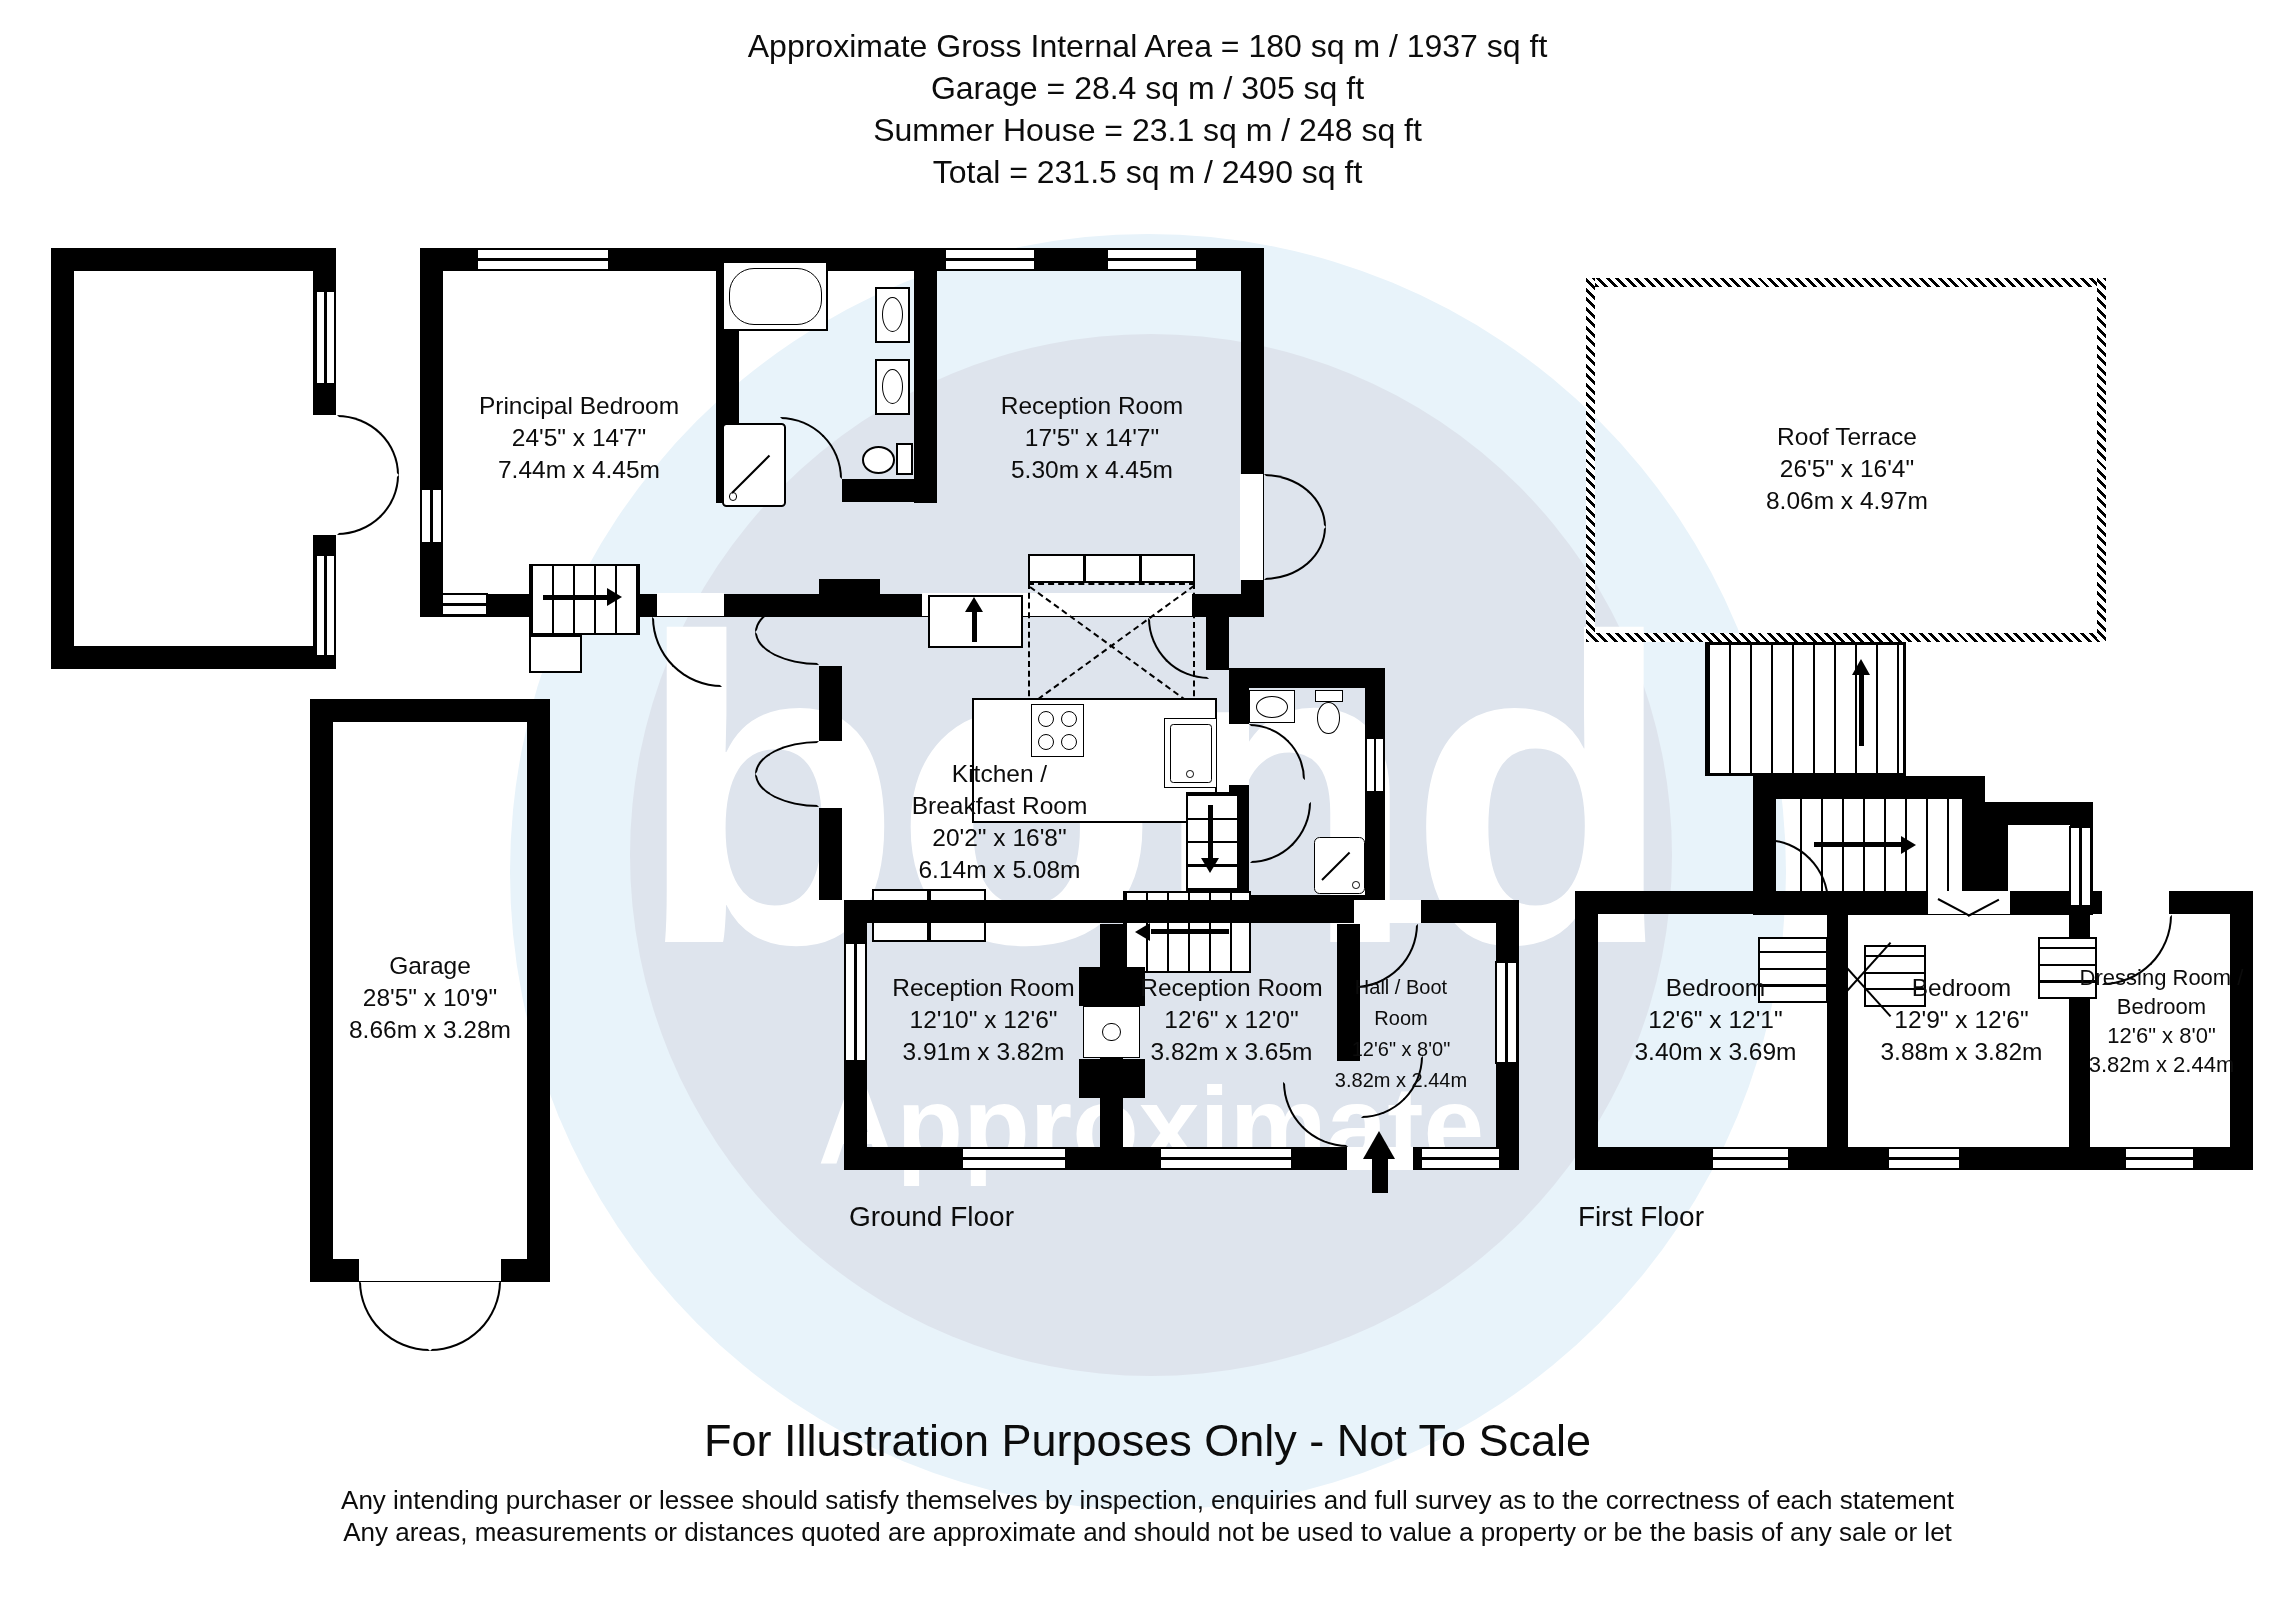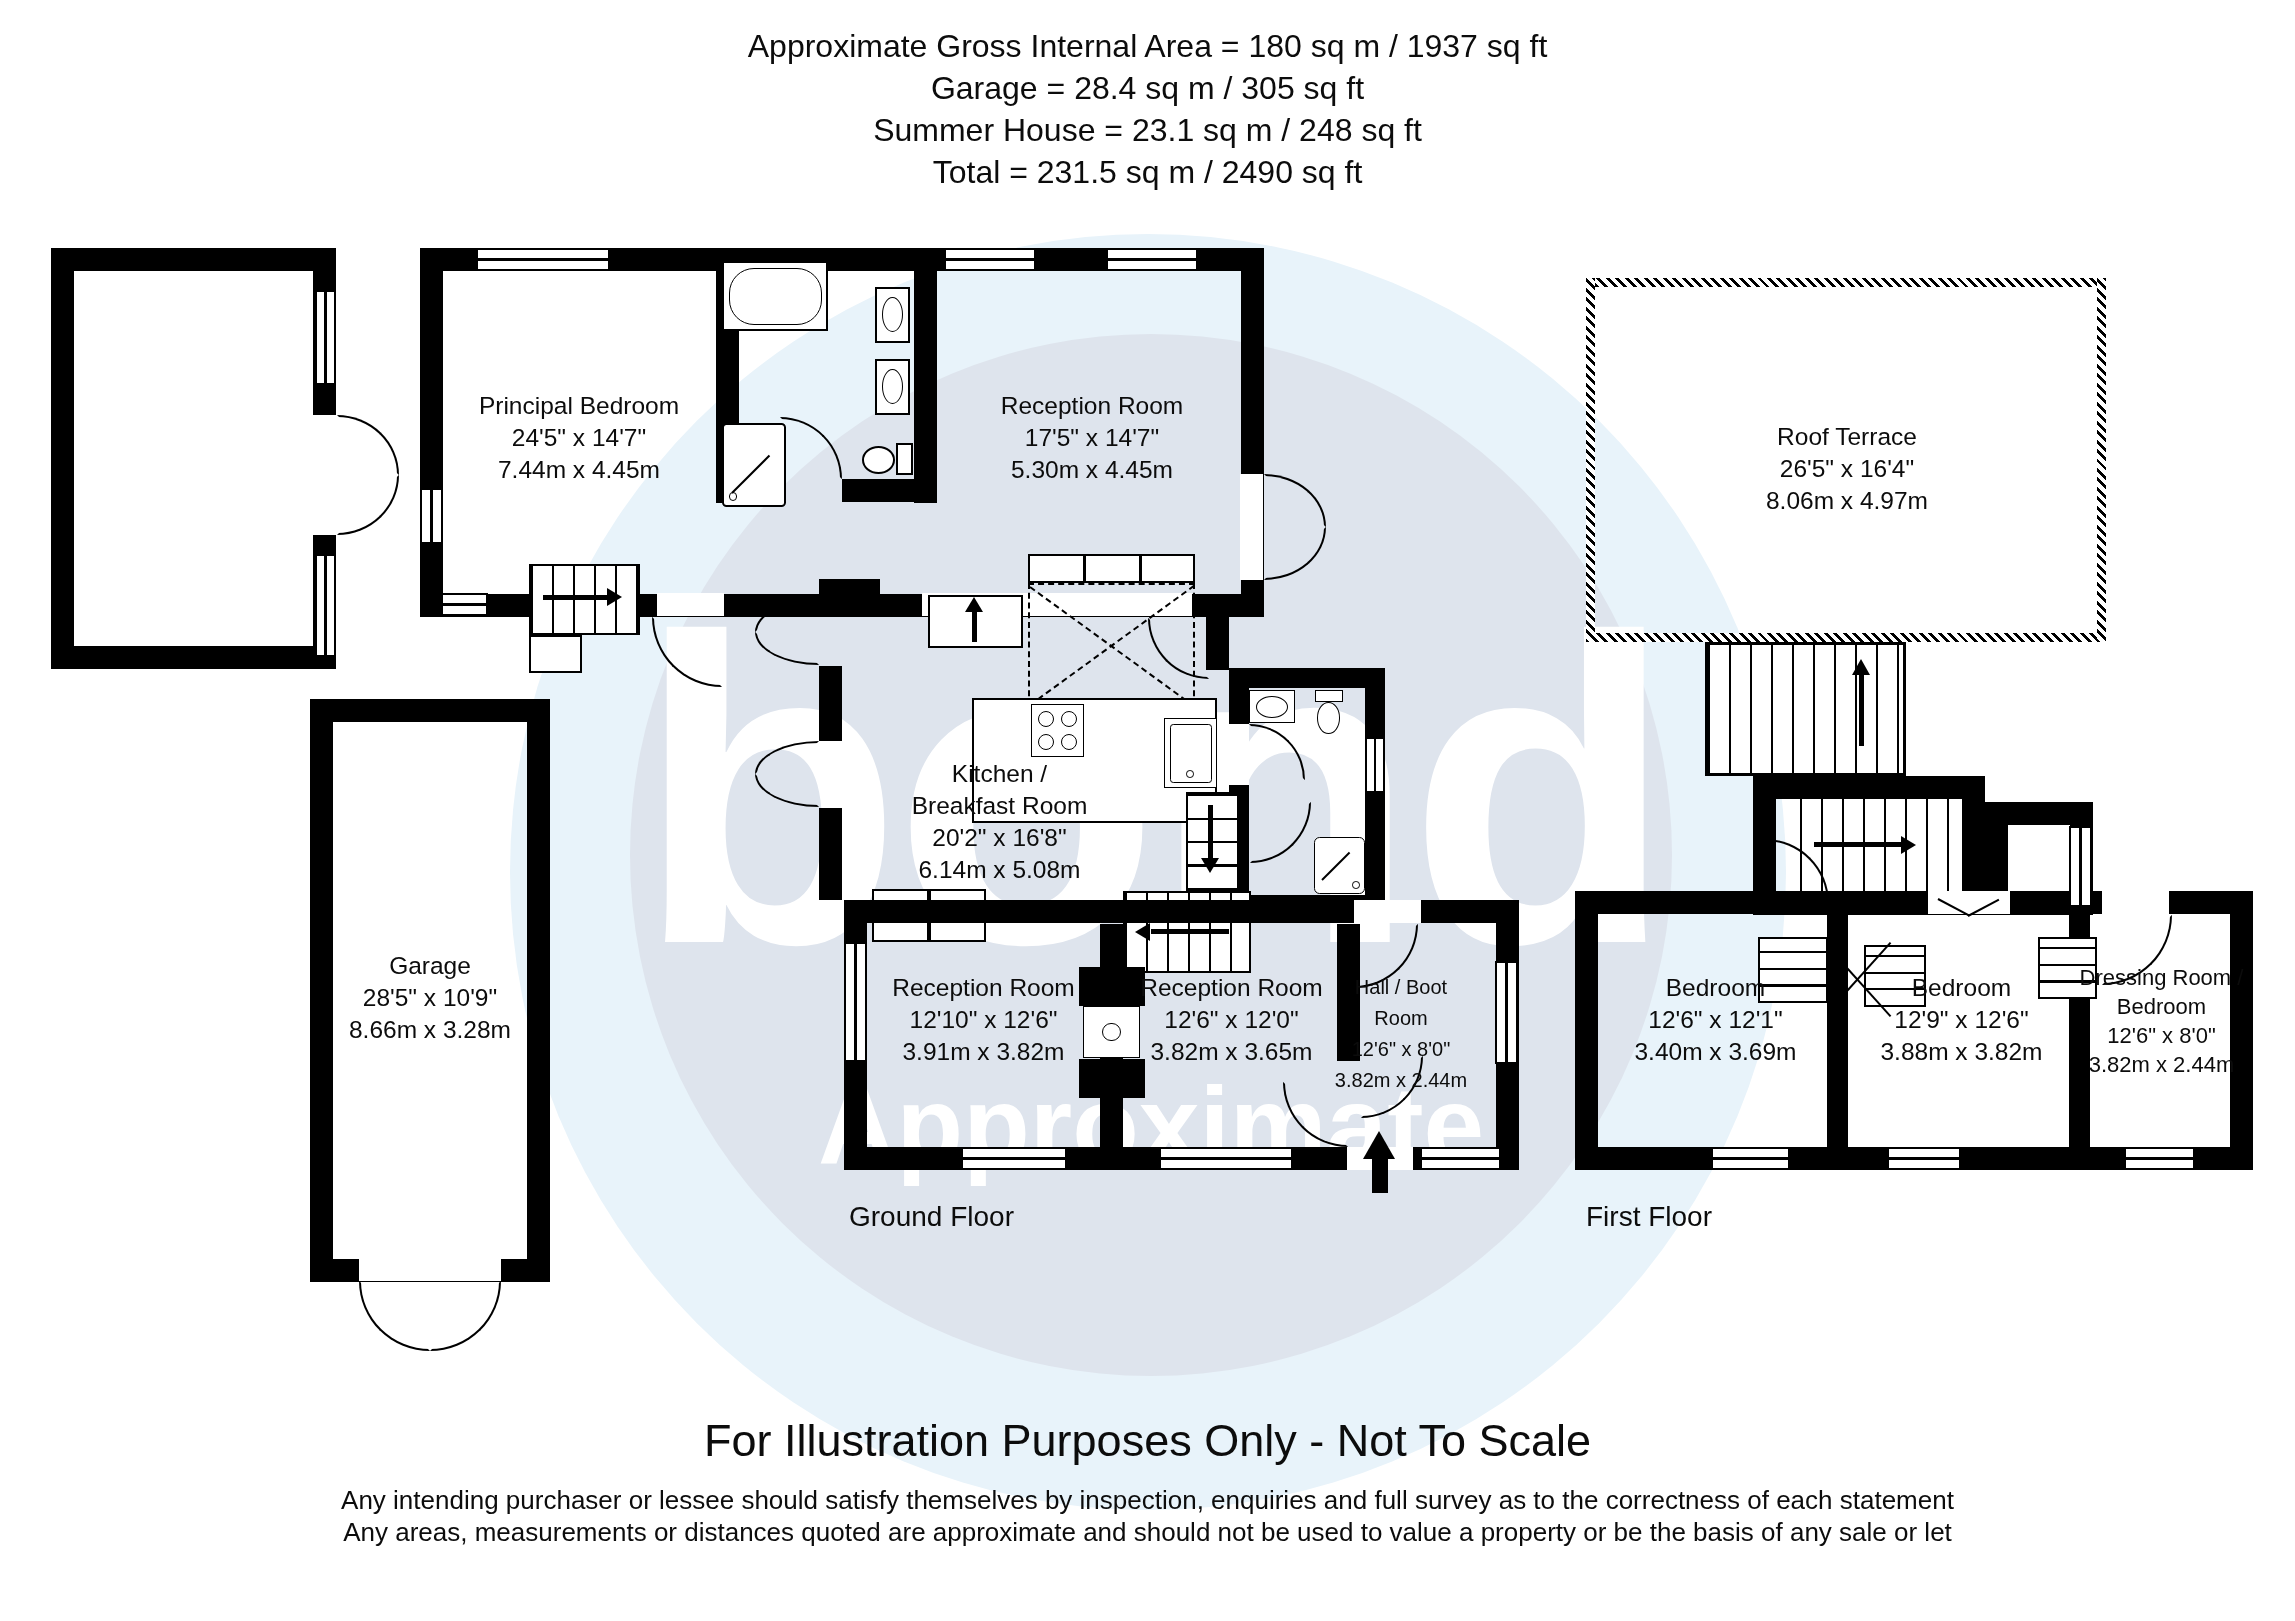--- a/index.html
+++ b/index.html
@@ -285,21 +285,21 @@
     <div>3.88m x 3.82m</div>
   </div>
   <div class="rlabel small" style="left:2079px; top:963px; width:165px;">
     <div>Dressing Room /</div>
     <div>Bedroom</div>
     <div>12'6" x 8'0"</div>
     <div>3.82m x 2.44m</div>
   </div>
 
   <div class="floorlabel" style="left:849px; top:1201px;">Ground Floor</div>
-  <div class="floorlabel" style="left:1578px; top:1201px;margin-left:8px;">First Floor</div>
+  <div class="floorlabel" style="left:1578px; top:1201px;">First Floor</div>
 
   <div class="ftr" style="top:1414px; font-size:45px; line-height:53px;">For Illustration Purposes Only - Not To Scale</div>
   <div class="ftr" style="top:1484px; font-size:26px; line-height:32px;">
     <div>Any intending purchaser or lessee should satisfy themselves by inspection, enquiries and full survey as to the correctness of each statement</div>
     <div>Any areas, measurements or distances quoted are approximate and should not be used to value a property or be the basis of any sale or let</div>
   </div>
 
 </div>
 
 

